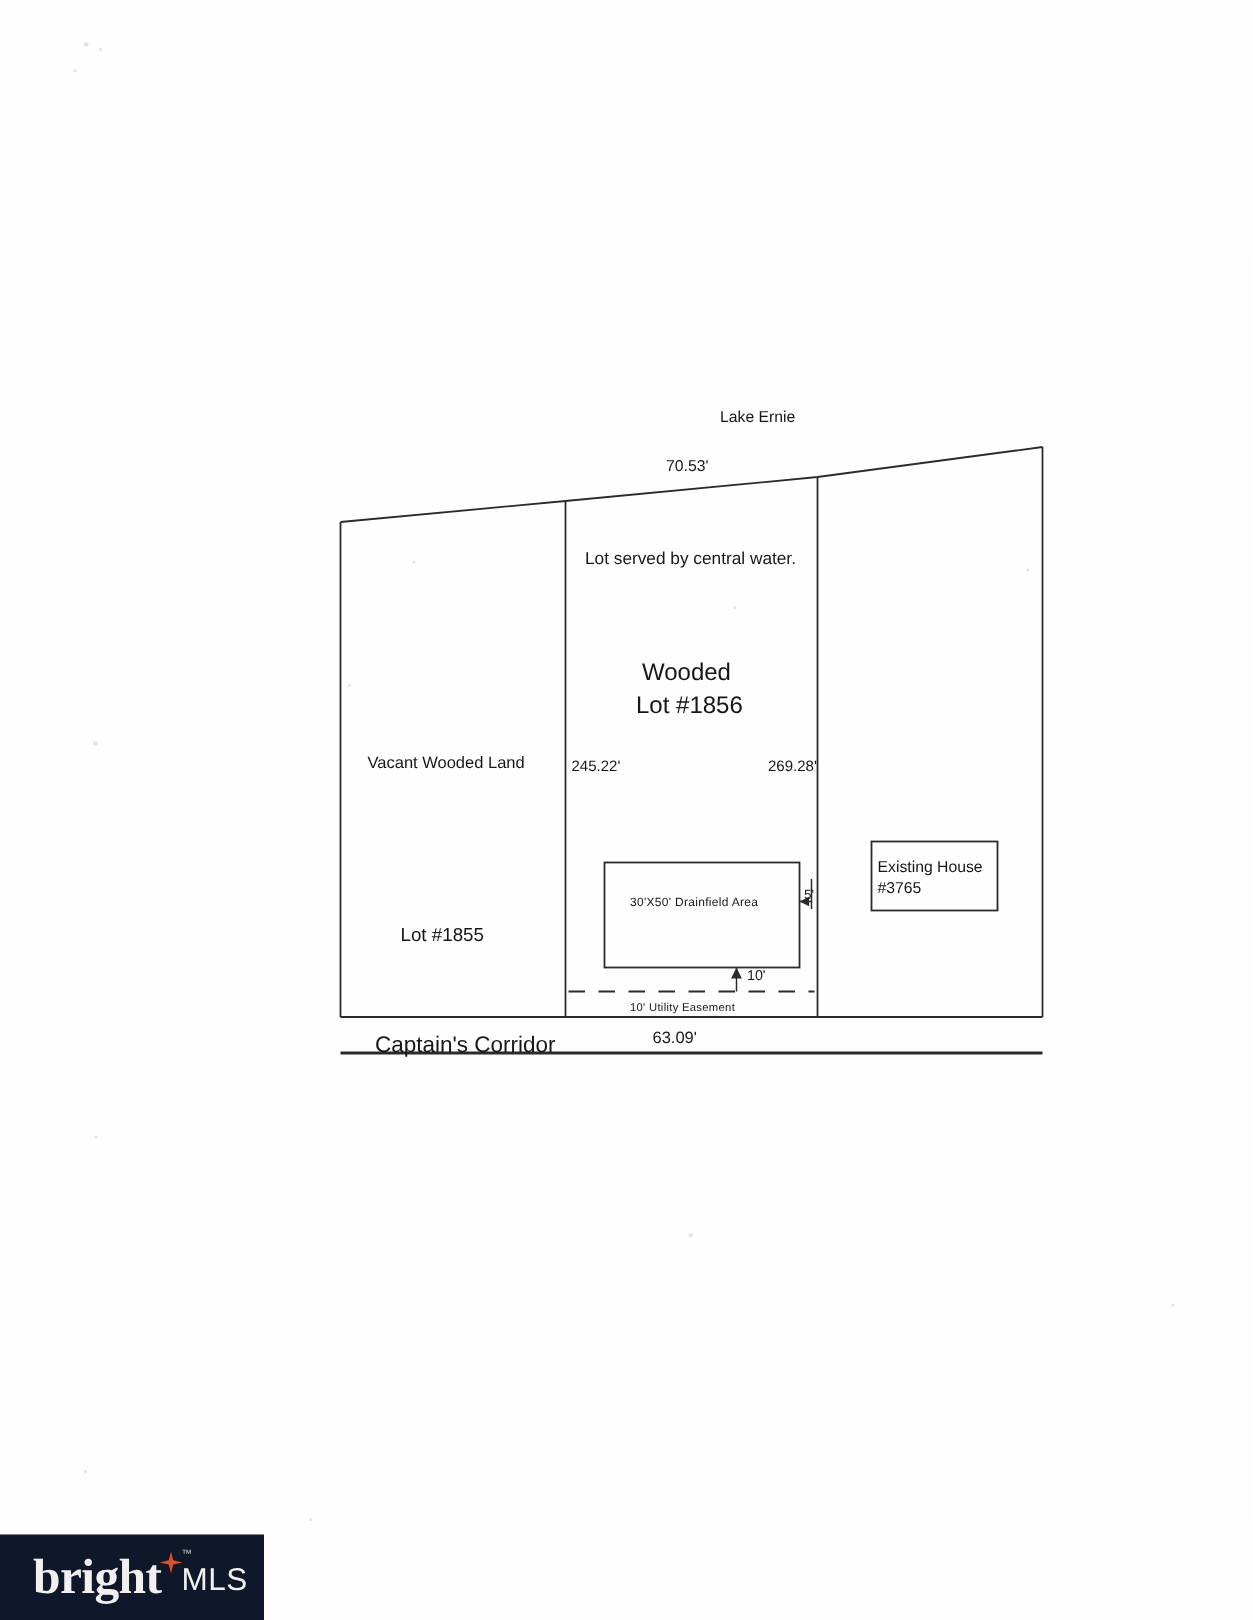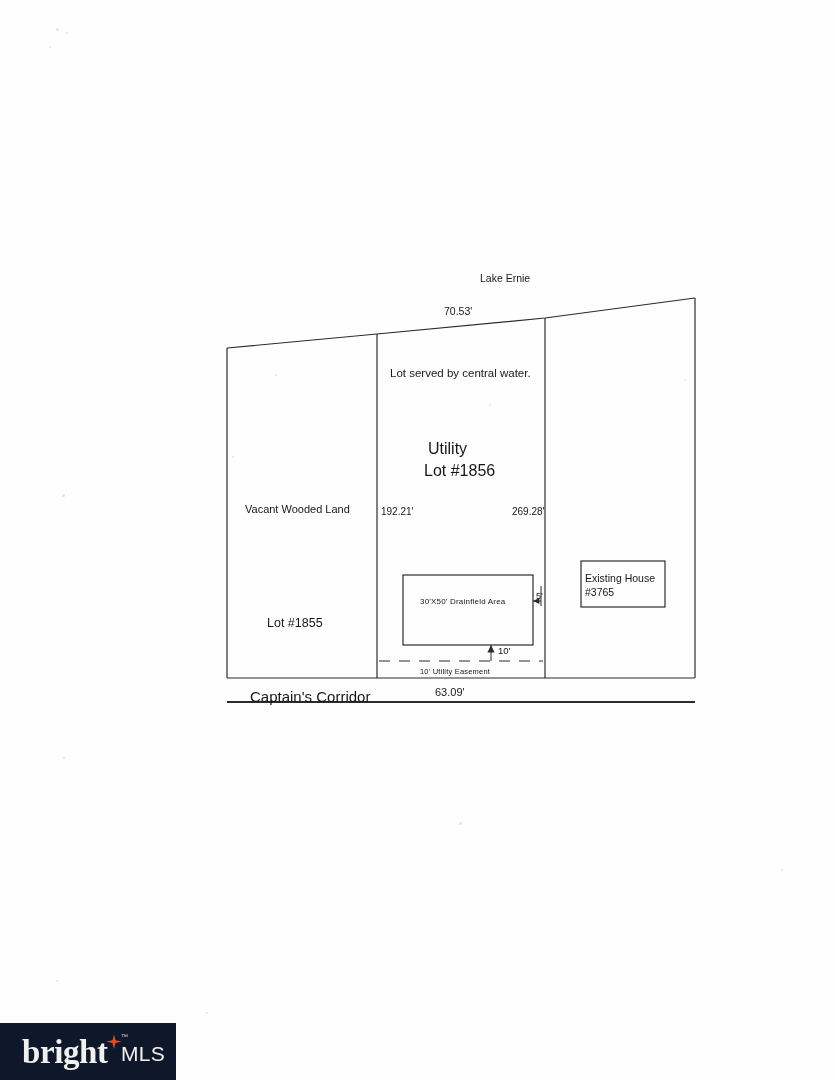--- a/index.html
+++ b/index.html
@@ -185,24 +185,24 @@
 
       <g fill="#2b2b2b" stroke="none">
         <path d="M447 645 L443.4 652.4 L450.6 652.4 Z"></path>
         <path d="M489 601 L495.4 597.9 L495.4 604.1 Z"></path>
       </g>
     </svg>
 
     <div class="lbl lbl-lake">Lake Ernie</div>
     <div class="lbl lbl-7053">70.53'</div>
     <div class="lbl lbl-water">Lot served by central water.</div>
-    <div class="lbl lbl-wooded">Utility</div>
+    <div class="lbl lbl-wooded">Wooded</div>
     <div class="lbl lbl-lot1856">Lot #1856</div>
     <div class="lbl lbl-vacant">Vacant Wooded Land</div>
-    <div class="lbl lbl-24522">192.21'</div>
+    <div class="lbl lbl-24522">245.22'</div>
     <div class="lbl lbl-26928">269.28'</div>
     <div class="lbl lbl-lot1855">Lot #1855</div>
     <div class="lbl lbl-drain">30'X50' Drainfield Area</div>
     <div class="lbl lbl-5ft">5'</div>
     <div class="lbl lbl-10ft">10'</div>
     <div class="lbl lbl-easement">10' Utility Easement</div>
     <div class="lbl lbl-house1">Existing House</div>
     <div class="lbl lbl-house2">#3765</div>
     <div class="lbl lbl-corridor">Captain's Corridor</div>
     <div class="lbl lbl-6309">63.09'</div>

